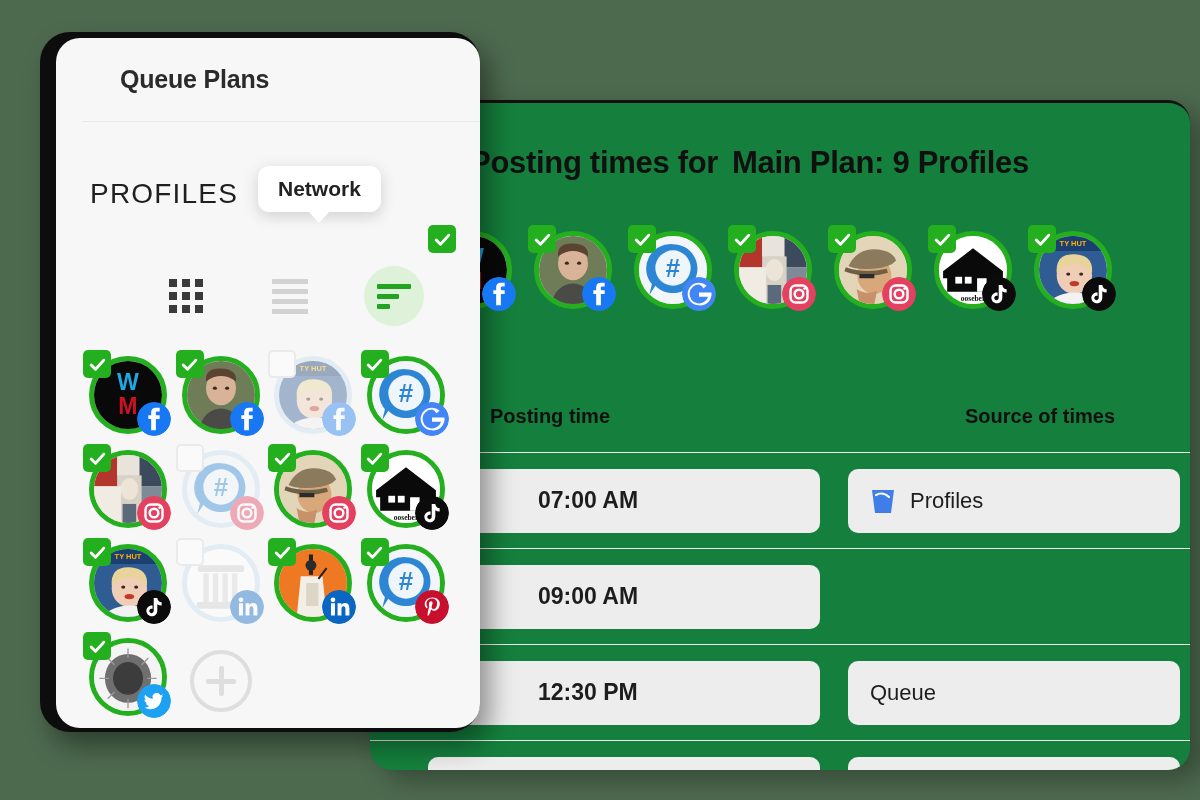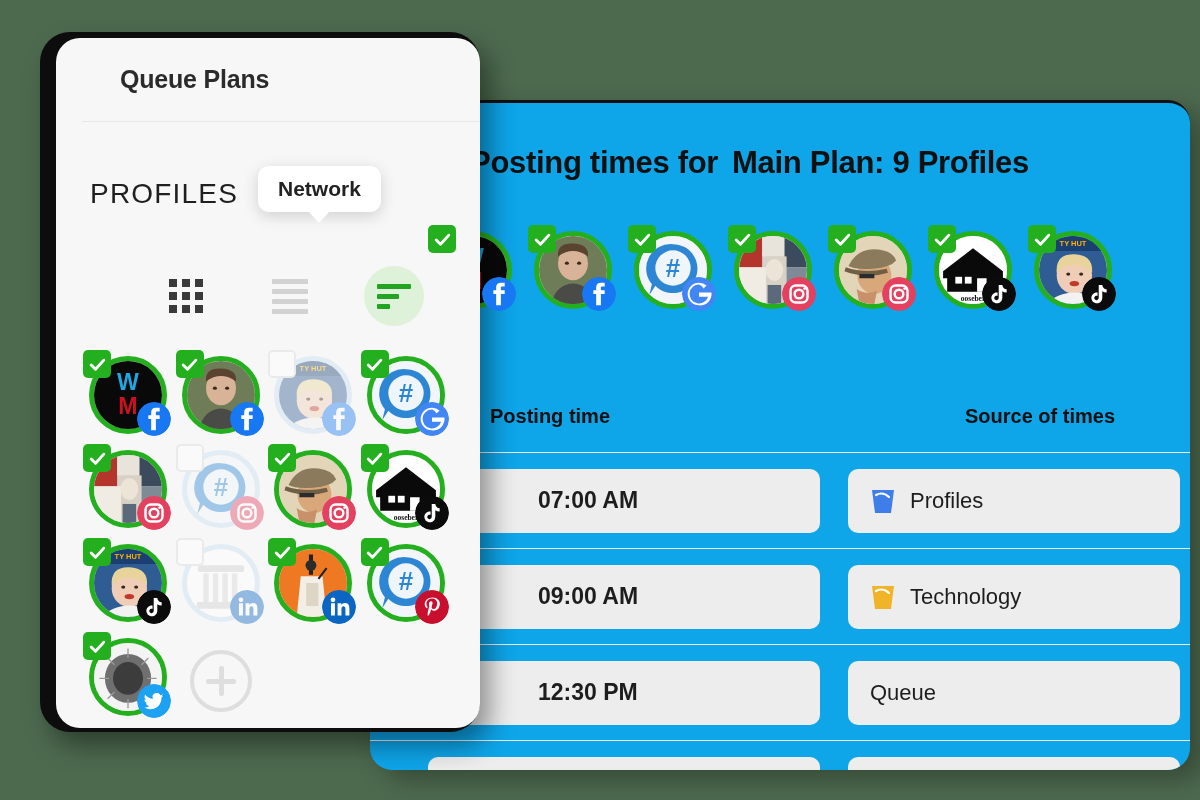--- a/index.html
+++ b/index.html
@@ -8,21 +8,21 @@
     background: #4d6a4f;
     font-family: "Liberation Sans", sans-serif;
     position: relative;
   }
 
   
   #main-panel {
     position: absolute;
     left: 370px; top: 100px;
     width: 820px; height: 670px;
-    background: #0ea5e9;
+    background: #15803d;
     border-radius: 22px 22px 22px 22px;
     border-top: 3px solid #111111;
     box-shadow: 14px 10px 26px rgba(0,0,0,0.30);
     overflow: hidden;
   }
   #main-inner { position: relative; width: 100%; height: 100%; padding-left: 100px; }
 
   .main-title {
     position: absolute;
     left: 100px; top: 42px;
@@ -364,27 +364,20 @@
             <div class="cell-source">
               <span class="bucket"><svg viewBox="0 0 26 28">
                   <path d="M2 3h22l-3 23H5z" fill="#3f7ee8"></path>
                   <path d="M6 8c5-3 10-1 13 2" stroke="#fff" stroke-width="2.2" fill="none" stroke-linecap="round"></path>
                 </svg></span>
               <span>Profiles</span>
             </div>
           </div>
           <div class="trow">
             <div class="cell-time">09:00 AM</div>
-            <div class="cell-source">
-              <span class="bucket"><svg viewBox="0 0 26 28">
-                  <path d="M2 3h22l-3 23H5z" fill="#f0b429"></path>
-                  <path d="M6 8c5-3 10-1 13 2" stroke="#fff" stroke-width="2.2" fill="none" stroke-linecap="round"></path>
-                </svg></span>
-              <span>Technology</span>
-            </div>
           </div>
           <div class="trow">
             <div class="cell-time">12:30 PM</div>
             <div class="cell-source">
               <span>Queue</span>
             </div>
           </div>
           <div class="trow">
             <div class="cell-time"></div>
             <div class="cell-source">

